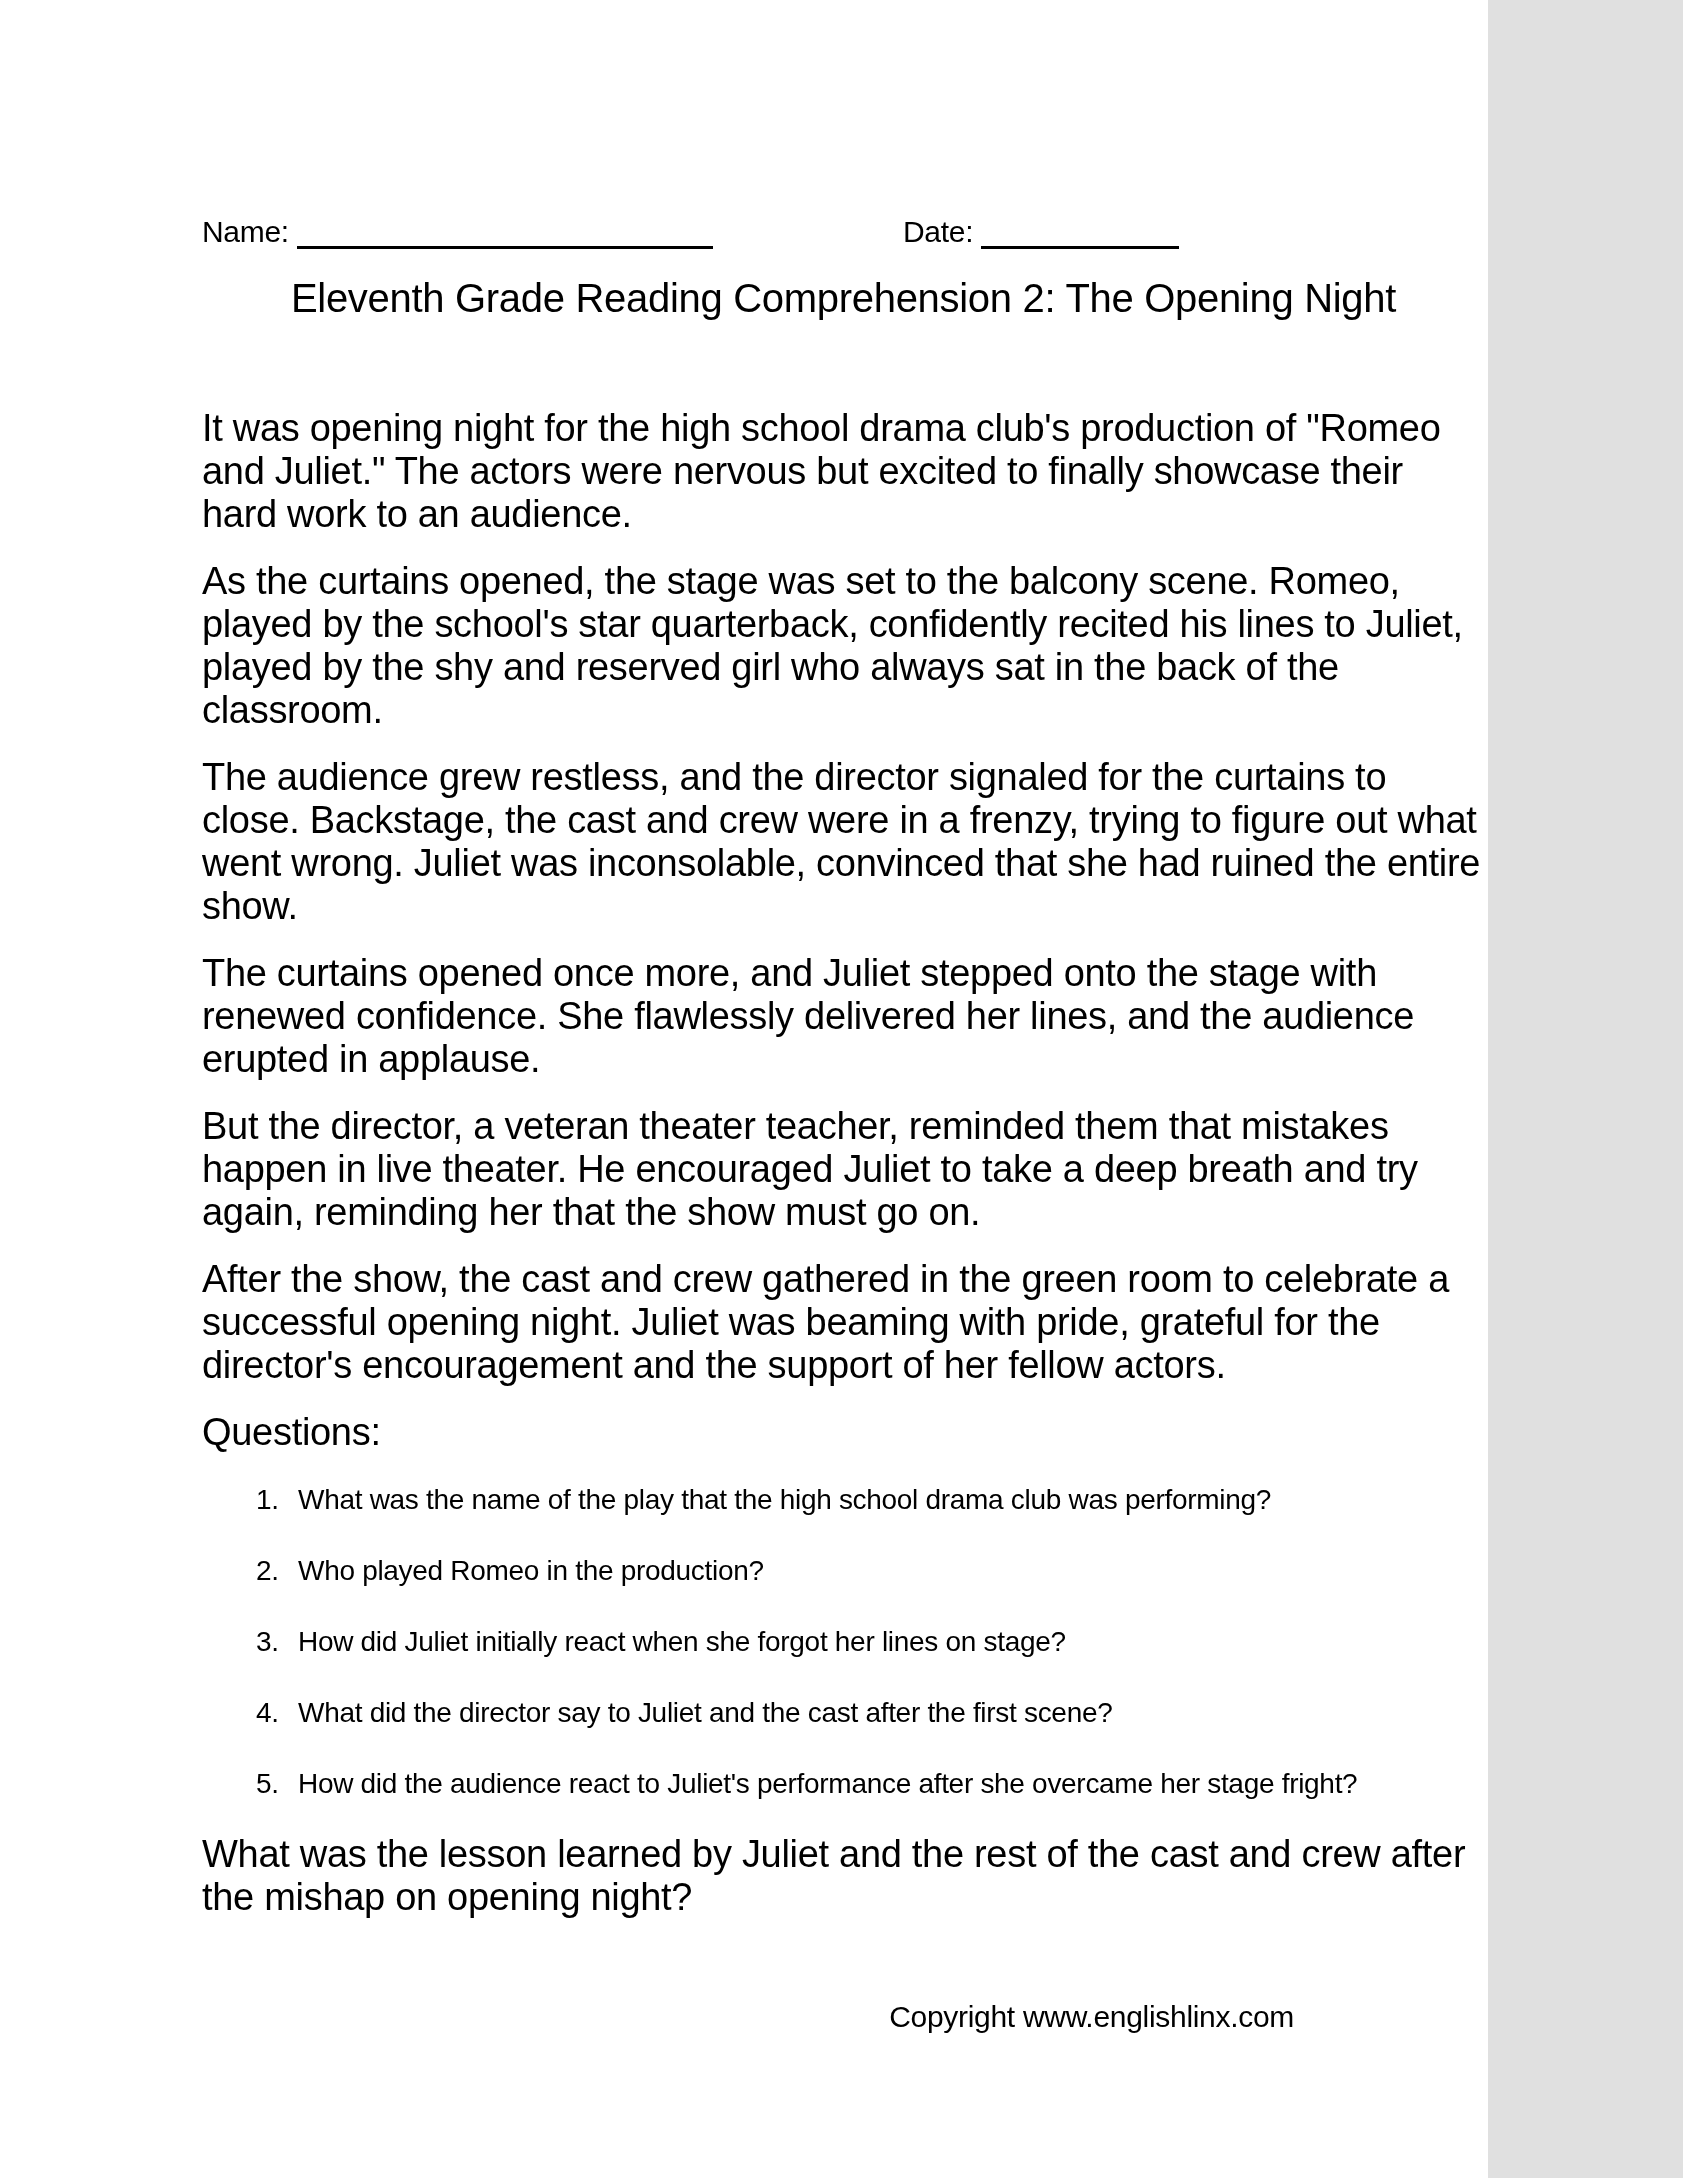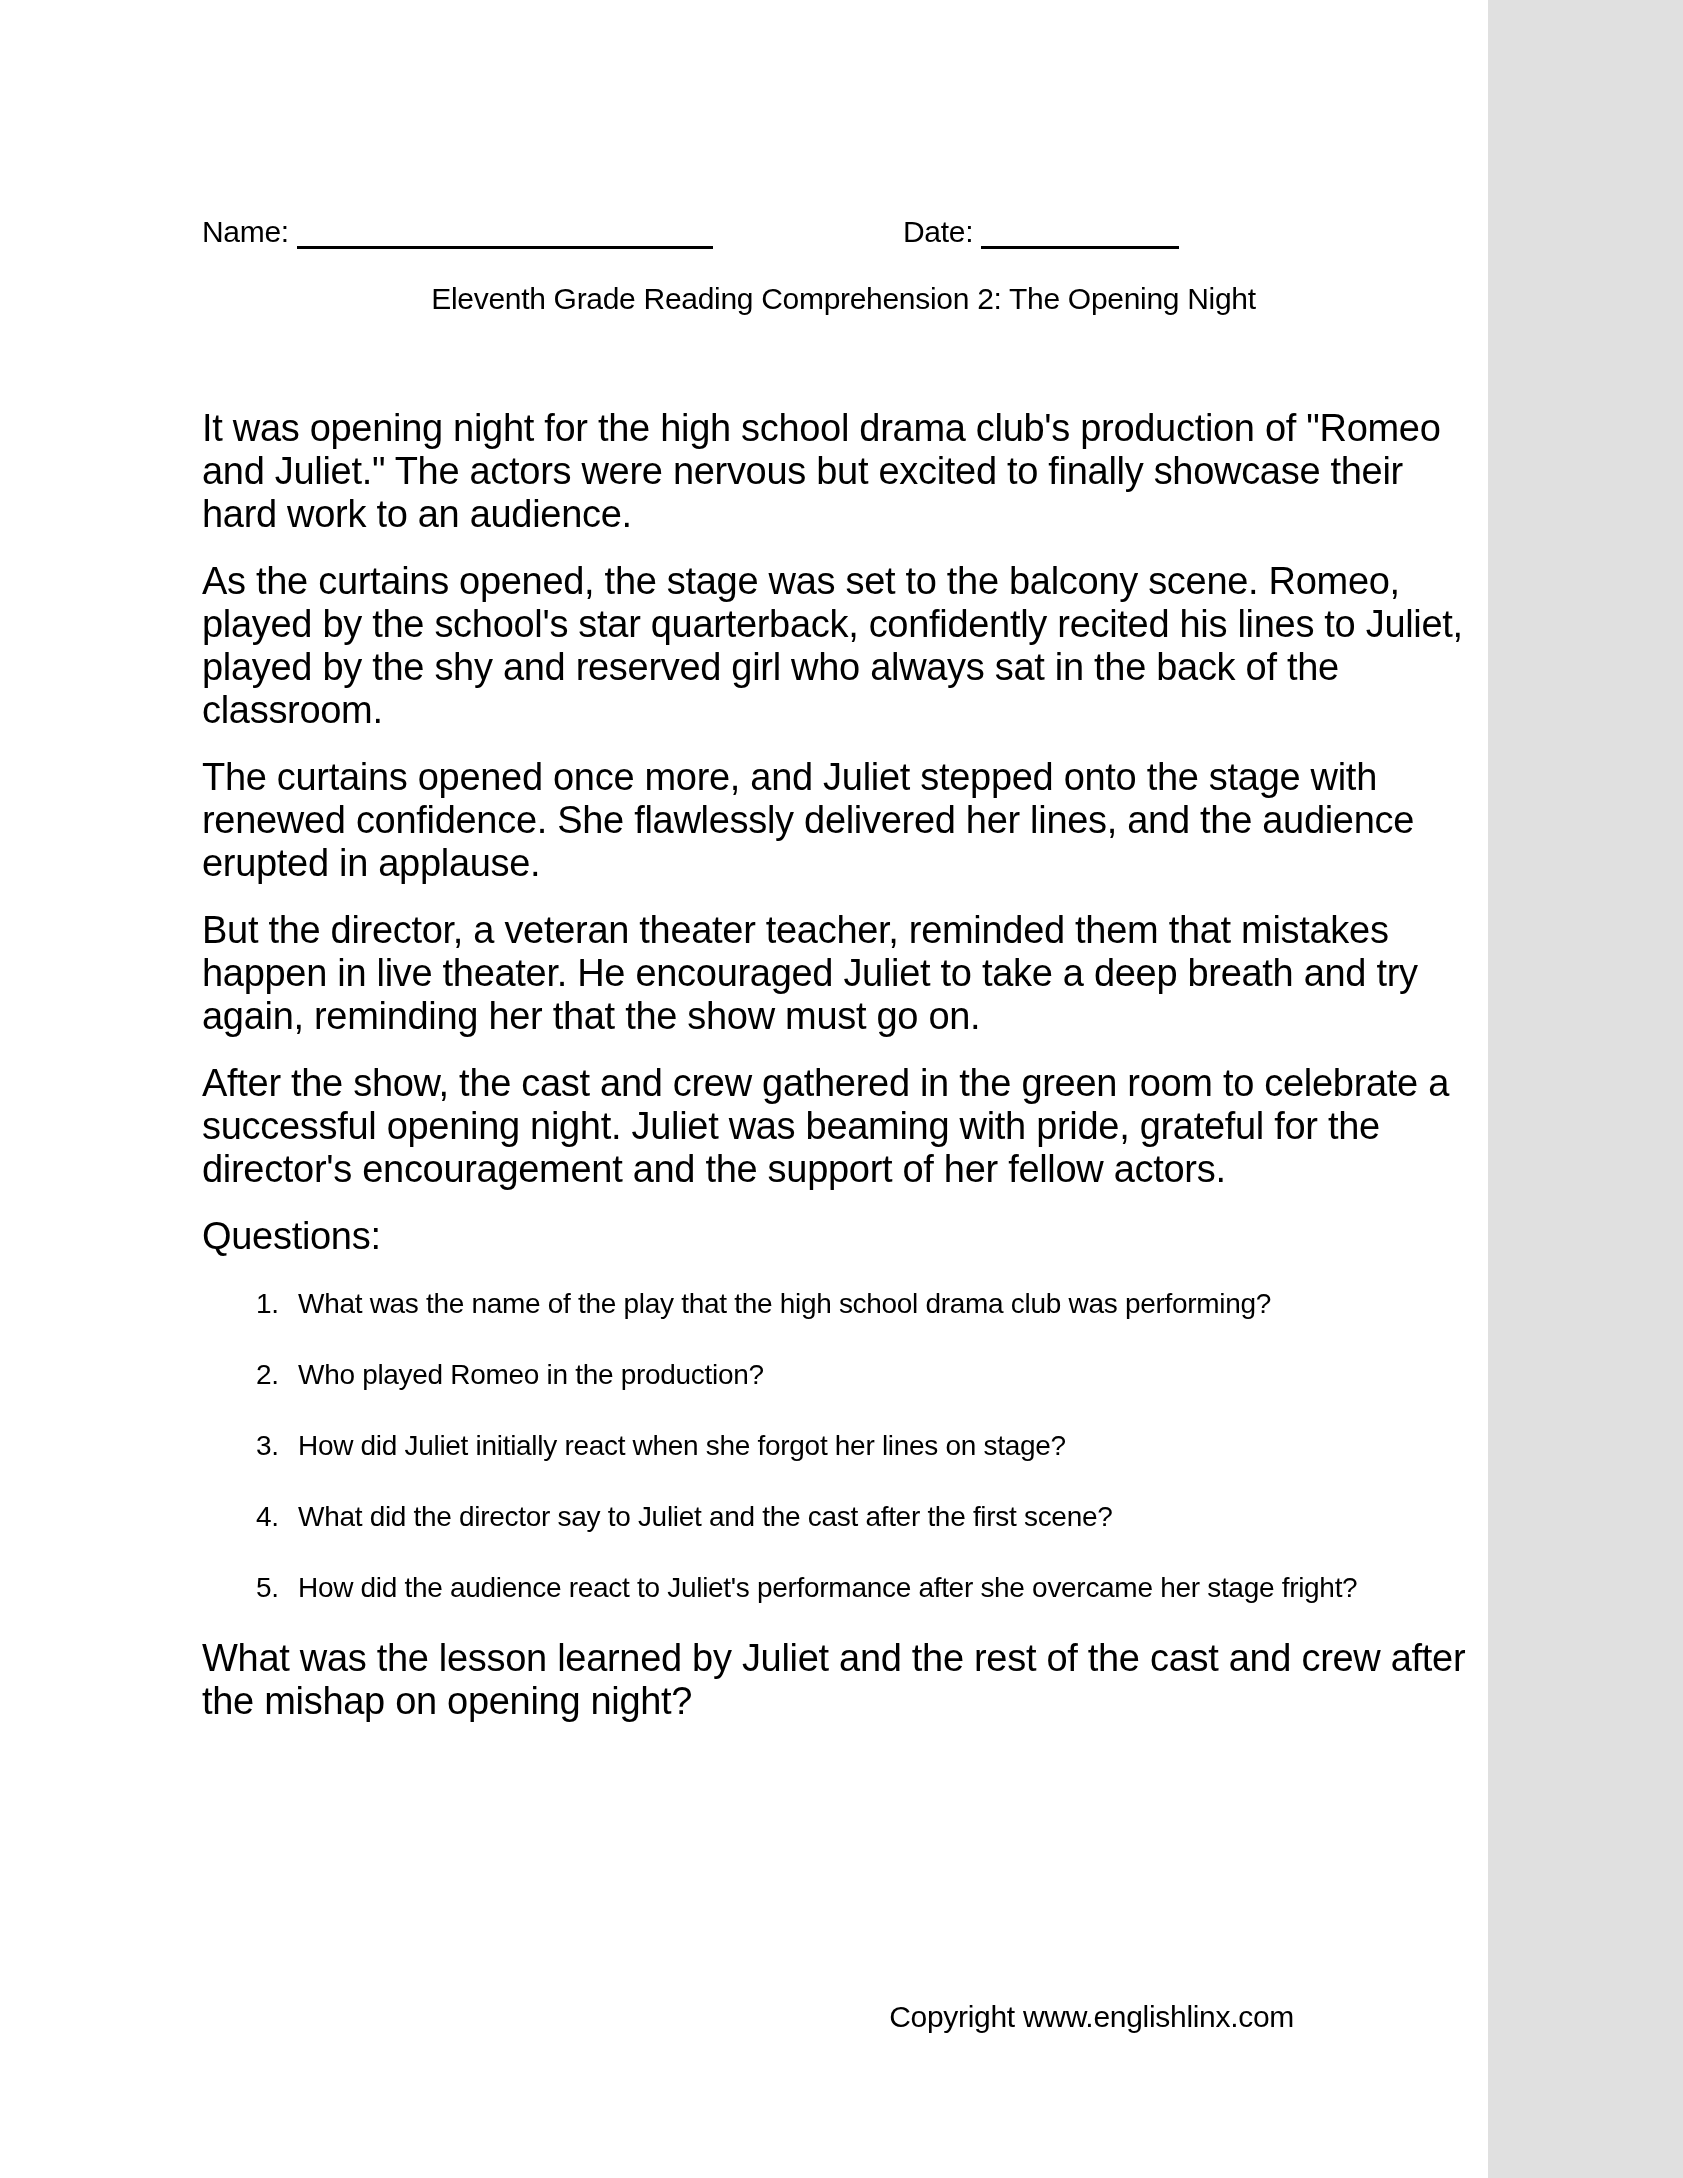--- a/index.html
+++ b/index.html
@@ -46,21 +46,21 @@
     border-bottom: 3px solid #000;
     height: 32px;
   }
   .blank-line.name { width: 416px; }
   .blank-line.date { width: 198px; }
   
   .title {
     margin-top: 28px;
     margin-bottom: 87px;
     text-align: center;
-    font-size: 30px;
+    font-size: 40px;
     line-height: 43px;
     letter-spacing: -0.3px;
   }
   
   .para {
     font-size: 38px;
     line-height: 43px;
     letter-spacing: -0.3px;
     margin: 0 0 24px 0;
   }
@@ -104,20 +104,21 @@
         <span class="field-label">Date:</span>
         <span class="blank-line date"></span>
       </div>
     </div>
 
     <div class="title">Eleventh Grade Reading Comprehension 2: The Opening Night</div>
 
     <div>
       <p class="para">It was opening night for the high school drama club's production of "Romeo and Juliet." The actors were nervous but excited to finally showcase their hard work to an audience.</p>
       <p class="para">As the curtains opened, the stage was set to the balcony scene. Romeo, played by the school's star quarterback, confidently recited his lines to Juliet, played by the shy and reserved girl who always sat in the back of the classroom.</p>
+      <p class="para">The audience grew restless, and the director signaled for the curtains to close. Backstage, the cast and crew were in a frenzy, trying to figure out what went wrong. Juliet was inconsolable, convinced that she had ruined the entire show.</p>
       <p class="para">The curtains opened once more, and Juliet stepped onto the stage with renewed confidence. She flawlessly delivered her lines, and the audience erupted in applause.</p>
       <p class="para">But the director, a veteran theater teacher, reminded them that mistakes happen in live theater. He encouraged Juliet to take a deep breath and try again, reminding her that the show must go on.</p>
       <p class="para">After the show, the cast and crew gathered in the green room to celebrate a successful opening night. Juliet was beaming with pride, grateful for the director's encouragement and the support of her fellow actors.</p>
     </div>
 
     <p class="para">Questions:</p>
 
     <div>
       <div class="q-item">
         <span class="q-num">1.</span>

